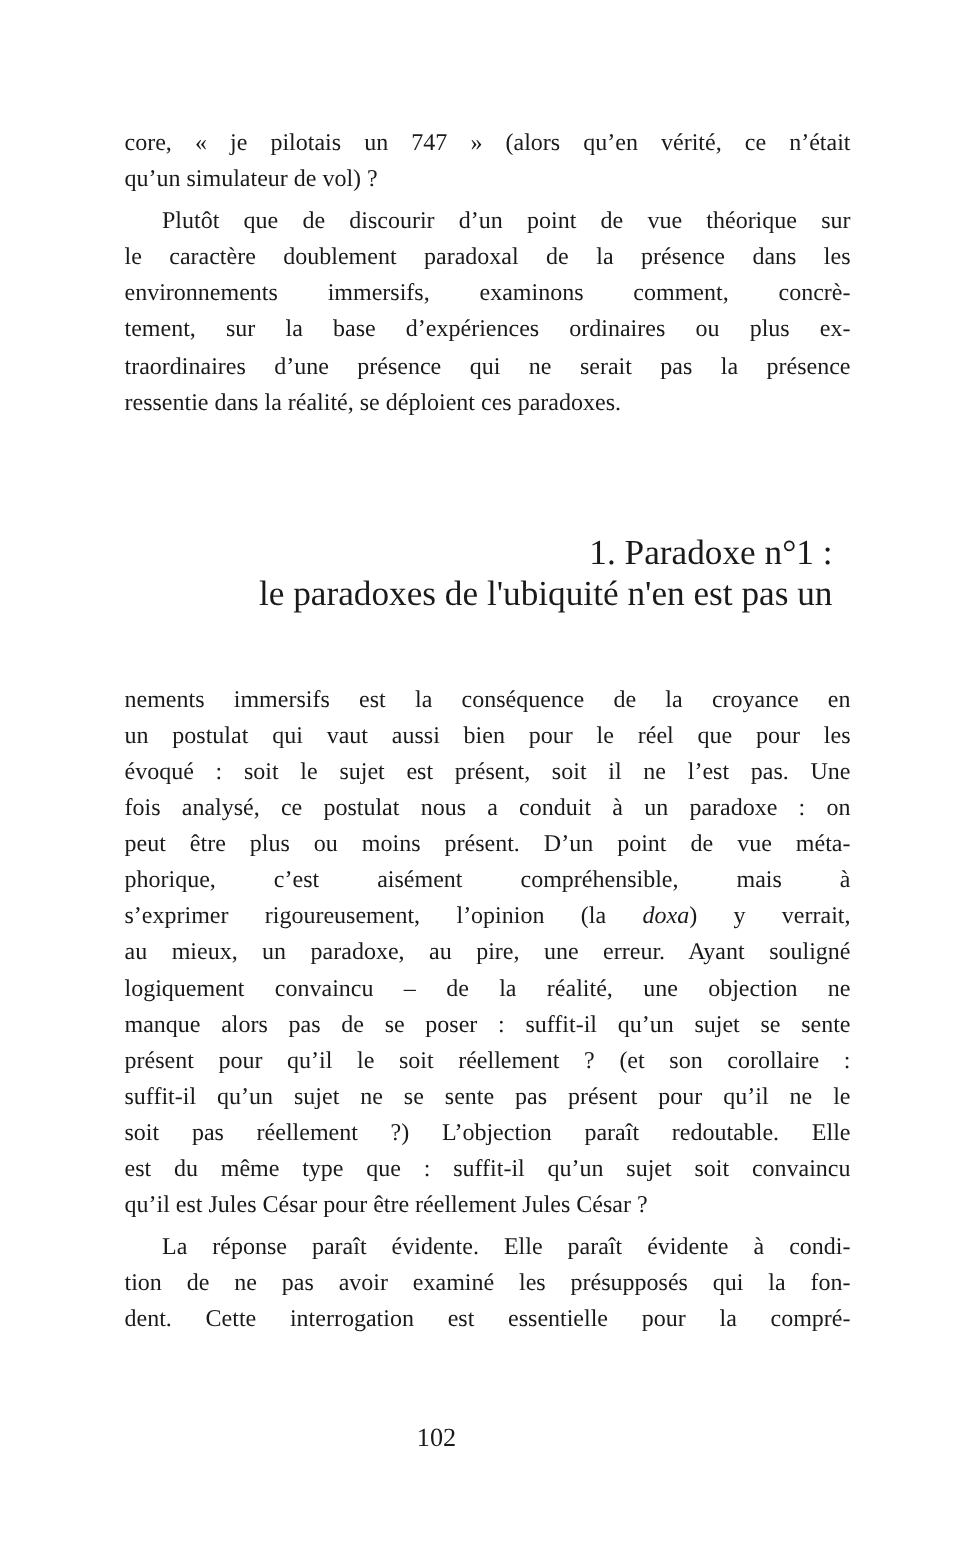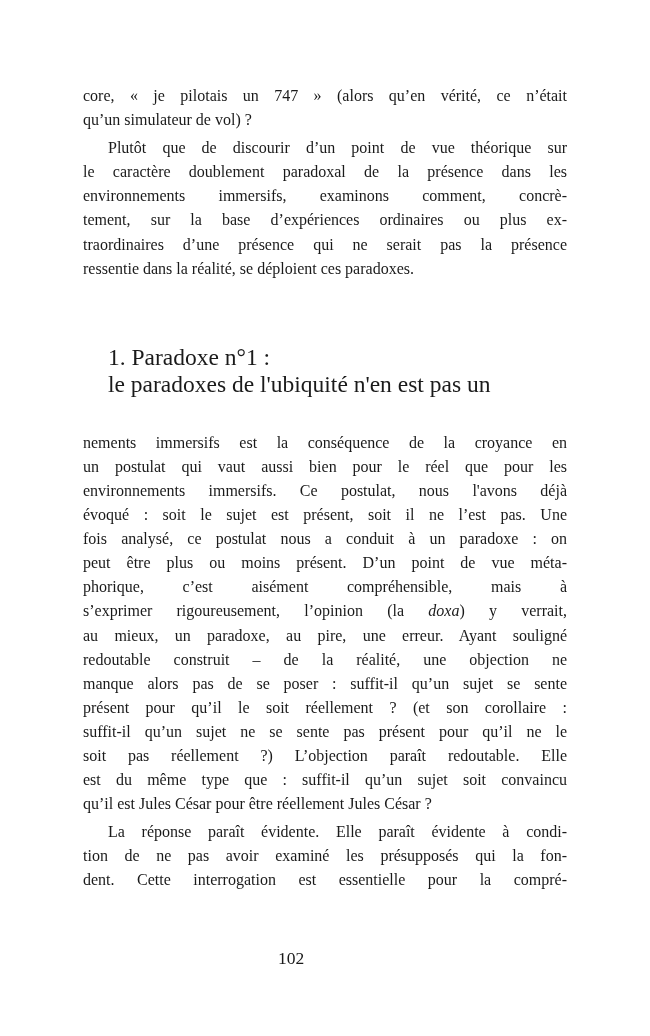--- a/index.html
+++ b/index.html
@@ -34,25 +34,26 @@
       text-align-last: justify;
     }
     .line.last {
       text-align-last: left;
     }
     .line.indent {
       padding-left: 25px;
     }
     .gap-small { height: 4px; }
     .heading {
-      margin: 0;
+      margin: 12px;
       padding-left: 25px;
       font-size: 23.5px;
       font-weight: normal;
       line-height: 27px;
+      text-align: right;
     }
     .heading span { display: block; white-space: nowrap; }
     .page-number {
       position: absolute;
       left: 0;
       width: 582px;
       top: 947px;
       text-align: center;
       font-size: 17.5px;
       line-height: 22px;
@@ -85,28 +86,27 @@
   <h2 class="heading">
     <span>1. Paradoxe n°1 :</span>
     <span>le paradoxes de l'ubiquité n'en est pas un</span>
   </h2>
 
   <div style="height:33px"></div>
 
   <p class="para">
     <span class="line">nements immersifs est la conséquence de la croyance en</span>
     <span class="line">un postulat qui vaut aussi bien pour le réel que pour les</span>
-    <span class="line">environnements immersifs. Ce postulat, nous l'avons déjà</span>
     <span class="line">évoqué : soit le sujet est présent, soit il ne l’est pas. Une</span>
     <span class="line">fois analysé, ce postulat nous a conduit à un paradoxe : on</span>
     <span class="line">peut être plus ou moins présent. D’un point de vue méta-</span>
     <span class="line">phorique, c’est aisément compréhensible, mais à</span>
     <span class="line"><span>s’exprimer rigoureusement, l’opinion (la </span><em>doxa</em><span>) y verrait,</span></span>
     <span class="line">au mieux, un paradoxe, au pire, une erreur. Ayant souligné</span>
-    <span class="line">redoutable construit – de la réalité, une objection ne</span>
+    <span class="line">logiquement convaincu – de la réalité, une objection ne</span>
     <span class="line">manque alors pas de se poser : suffit-il qu’un sujet se sente</span>
     <span class="line">présent pour qu’il le soit réellement ? (et son corollaire :</span>
     <span class="line">suffit-il qu’un sujet ne se sente pas présent pour qu’il ne le</span>
     <span class="line">soit pas réellement ?) L’objection paraît redoutable. Elle</span>
     <span class="line">est du même type que : suffit-il qu’un sujet soit convaincu</span>
     <span class="line last">qu’il est Jules César pour être réellement Jules César ?</span>
   </p>
 
   <div class="gap-small"></div>
 

